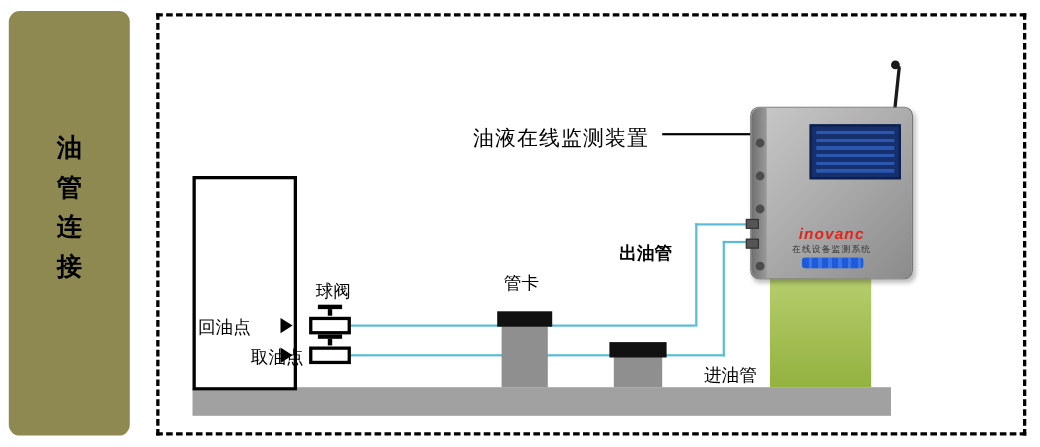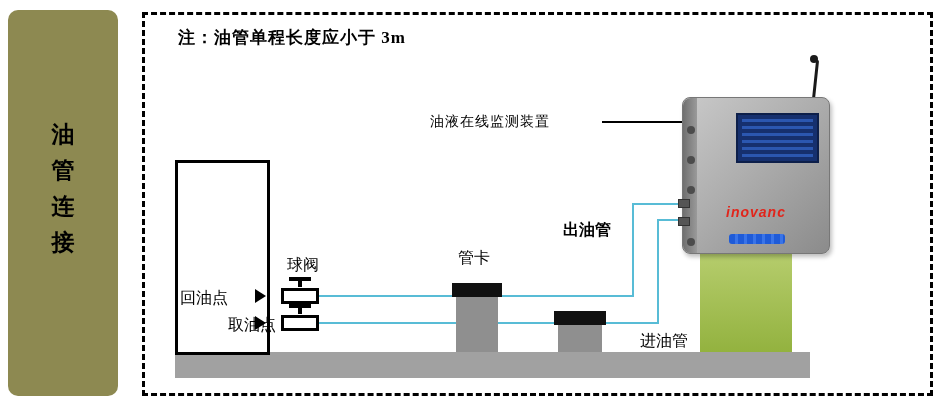--- a/index.html
+++ b/index.html
@@ -29,21 +29,21 @@
   .valve-body{width:38px;height:16px;background:#fff;border:3px solid #000;box-sizing:border-box;z-index:4;}
   .valve-stem{width:4px;height:6px;background:#000;z-index:4;}
   .valve-handle{width:22px;height:4px;background:#000;z-index:4;}
   
   .pipe{background:#58bcd6;z-index:2;}
   
   .clamp-pillar{background:#8f8f8f;z-index:3;}
   .clamp-cap{background:#111;z-index:4;}
   
   .lbl{font-size:16px;z-index:6;}
-  #device-label{left:430px;top:113px;font-size:14px;letter-spacing:1px;}
+  #device-label{left:430px;top:113px;font-size:19px;letter-spacing:1px;}
   #pointer-line{left:602px;top:121px;width:80px;height:2px;background:#000;z-index:6;}
   
   #device{
     left:682px;top:97px;width:148px;height:157px;border-radius:8px;
     background:linear-gradient(135deg,#c9c9c9 0%,#aeaeae 45%,#8b8b8b 100%);
     border:1px solid #777;box-sizing:border-box;z-index:5;
     box-shadow:2px 3px 4px rgba(0,0,0,0.25);
   }
   #device-left-strip{left:0;top:0;width:14px;height:100%;background:linear-gradient(90deg,#6f6f6f,#9a9a9a);border-radius:8px 0 0 8px;}
   .knob{width:8px;height:8px;border-radius:50%;background:#4c4c4c;left:4px;}
@@ -72,21 +72,20 @@
 
   <div id="side-bar" class="abs">
     <span class="ch">油</span>
     <span class="ch">管</span>
     <span class="ch">连</span>
     <span class="ch">接</span>
   </div>
 
   <div id="frame" class="abs"></div>
 
-  <div id="note" class="abs">注：油管单程长度应小于 3m</div>
 
   <div id="ground" class="abs"></div>
 
   <div id="pedestal" class="abs"></div>
 
   <div id="tank" class="abs"></div>
   <div class="abs tank-label" style="left:180px;top:288px;">回油点</div>
   <div class="abs tank-label" style="left:180px;top:315px;margin-left:48px;">取油点</div>
   <div class="abs tri" style="left:255px;top:289px;"></div>
   <div class="abs tri" style="left:255px;top:316px;"></div>
@@ -126,16 +125,17 @@
     <div class="abs knob" style="top:28px;"></div>
     <div class="abs knob" style="top:58px;"></div>
     <div class="abs knob" style="top:88px;"></div>
     <div class="abs knob" style="top:140px;"></div>
     <div class="abs port" style="top:101px;"></div>
     <div class="abs port" style="top:119px;"></div>
     <div id="device-screen" class="abs">
       <div class="rows"></div>
     </div>
     <div id="device-brand" class="abs">inovanc</div>
+    <div id="device-caption" class="abs">在线设备监测系统</div>
     <div id="device-badge" class="abs"></div>
   </div>
 
 </div>
 
 </body></html>

